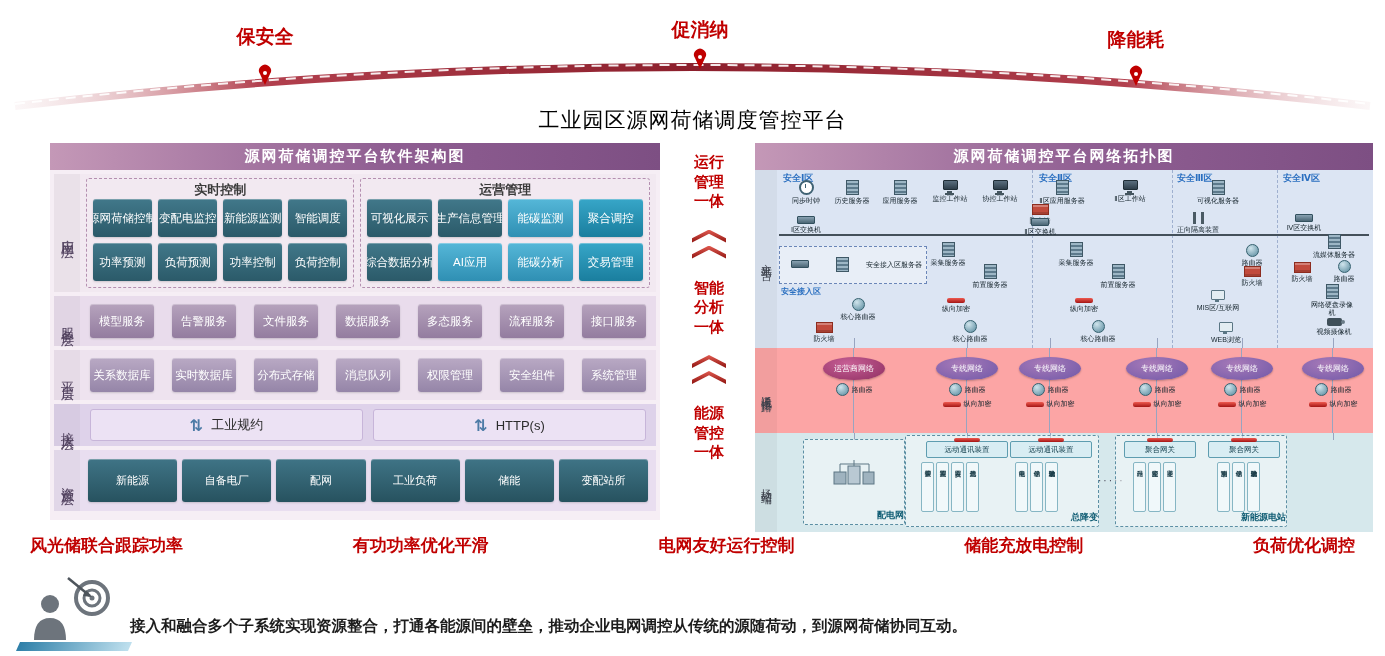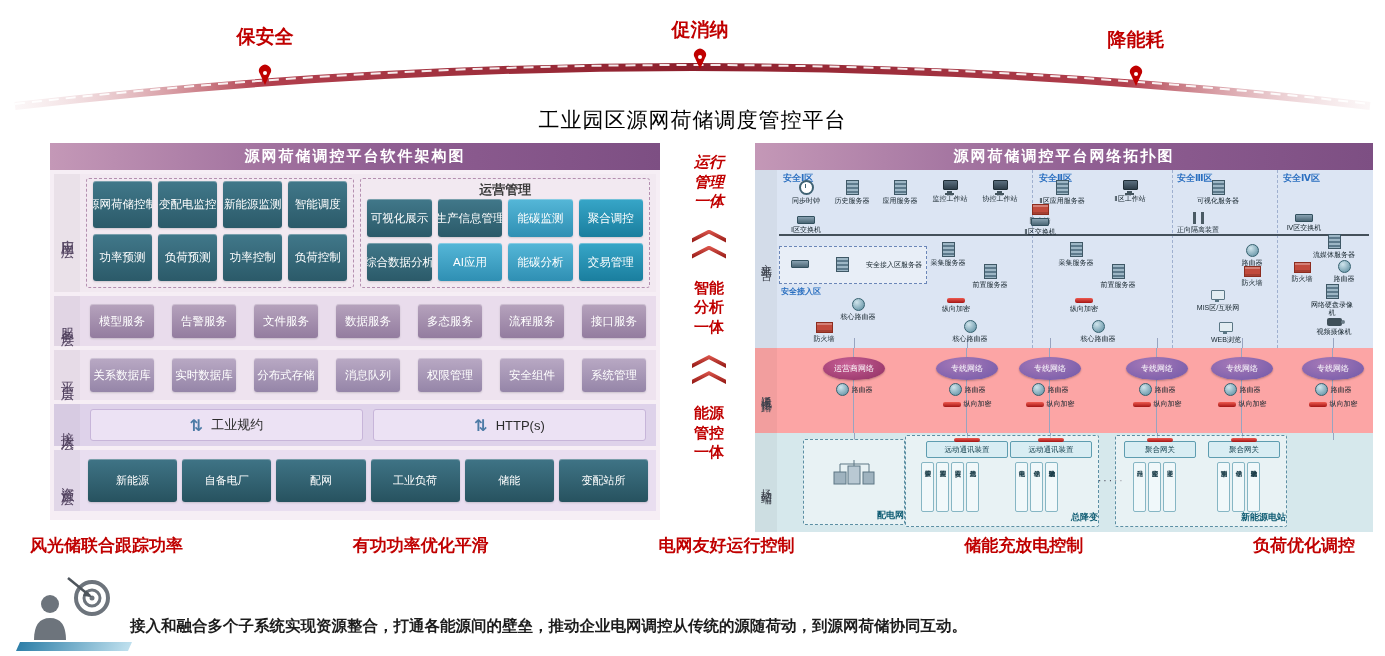--- a/index.html
+++ b/index.html
@@ -62,21 +62,21 @@
   .res-row { display:flex; gap:5px; padding:9px 8px; height:calc(100% - 18px); }
   .res-g1 { display:flex; gap:5px; flex:60; }
   .res-g2 { display:flex; gap:5px; flex:40; margin-left:6px; }
   .res-g1 > .btn, .res-g2 > .btn { flex:1; }
 
   
   .ribbon { position:absolute; left:664px; top:148px; width:90px; height:380px;
             display:flex; flex-direction:column; align-items:center; }
   .rib-text { width:34px; font-size:15px; font-weight:bold; color:#c00000; line-height:1.3;
               text-align:center; word-break:break-all; }
-  .rib-text:first-child { margin-top:4px;font-style:italic; }
+  .rib-text:first-child { margin-top:4px; }
   .chev-stack { margin:16px 0; }
   .chev { display:block; width:34px; height:13px; margin:3px 0;
           clip-path:polygon(0 100%,50% 32%,100% 100%,100% 68%,50% 0,0 68%);
           background:linear-gradient(180deg,#e05a50,#8f1410); }
 
   
   .topo-panel { position:absolute; left:755px; top:143px; width:618px; height:388px; background:#eef1f7; }
   .sec { position:relative; }
   .sec-main { height:178px; background:#dce5f3; }
   .sec-comm { height:85px;  background:#fca5a5; }
@@ -193,20 +193,21 @@
   <h1 class="title">工业园区源网荷储调度管控平台</h1>
 
   <section class="sw-panel">
     <header class="panel-hd">源网荷储调控平台软件架构图</header>
 
     <div class="layer row-app">
       <div class="llabel">应用层</div>
       <div class="lcontent">
         <div class="app-groups">
           <div class="app-group g1">
+            <div class="gtitle">实时控制</div>
             <div class="btn-grid4">
                 <span class="btn c-teal">源网荷储控制</span>
                 <span class="btn c-teal">变配电监控</span>
                 <span class="btn c-teal">新能源监测</span>
                 <span class="btn c-teal">智能调度</span>
                 <span class="btn c-teal">功率预测</span>
                 <span class="btn c-teal">负荷预测</span>
                 <span class="btn c-teal">功率控制</span>
                 <span class="btn c-teal">负荷控制</span>
               </div>

